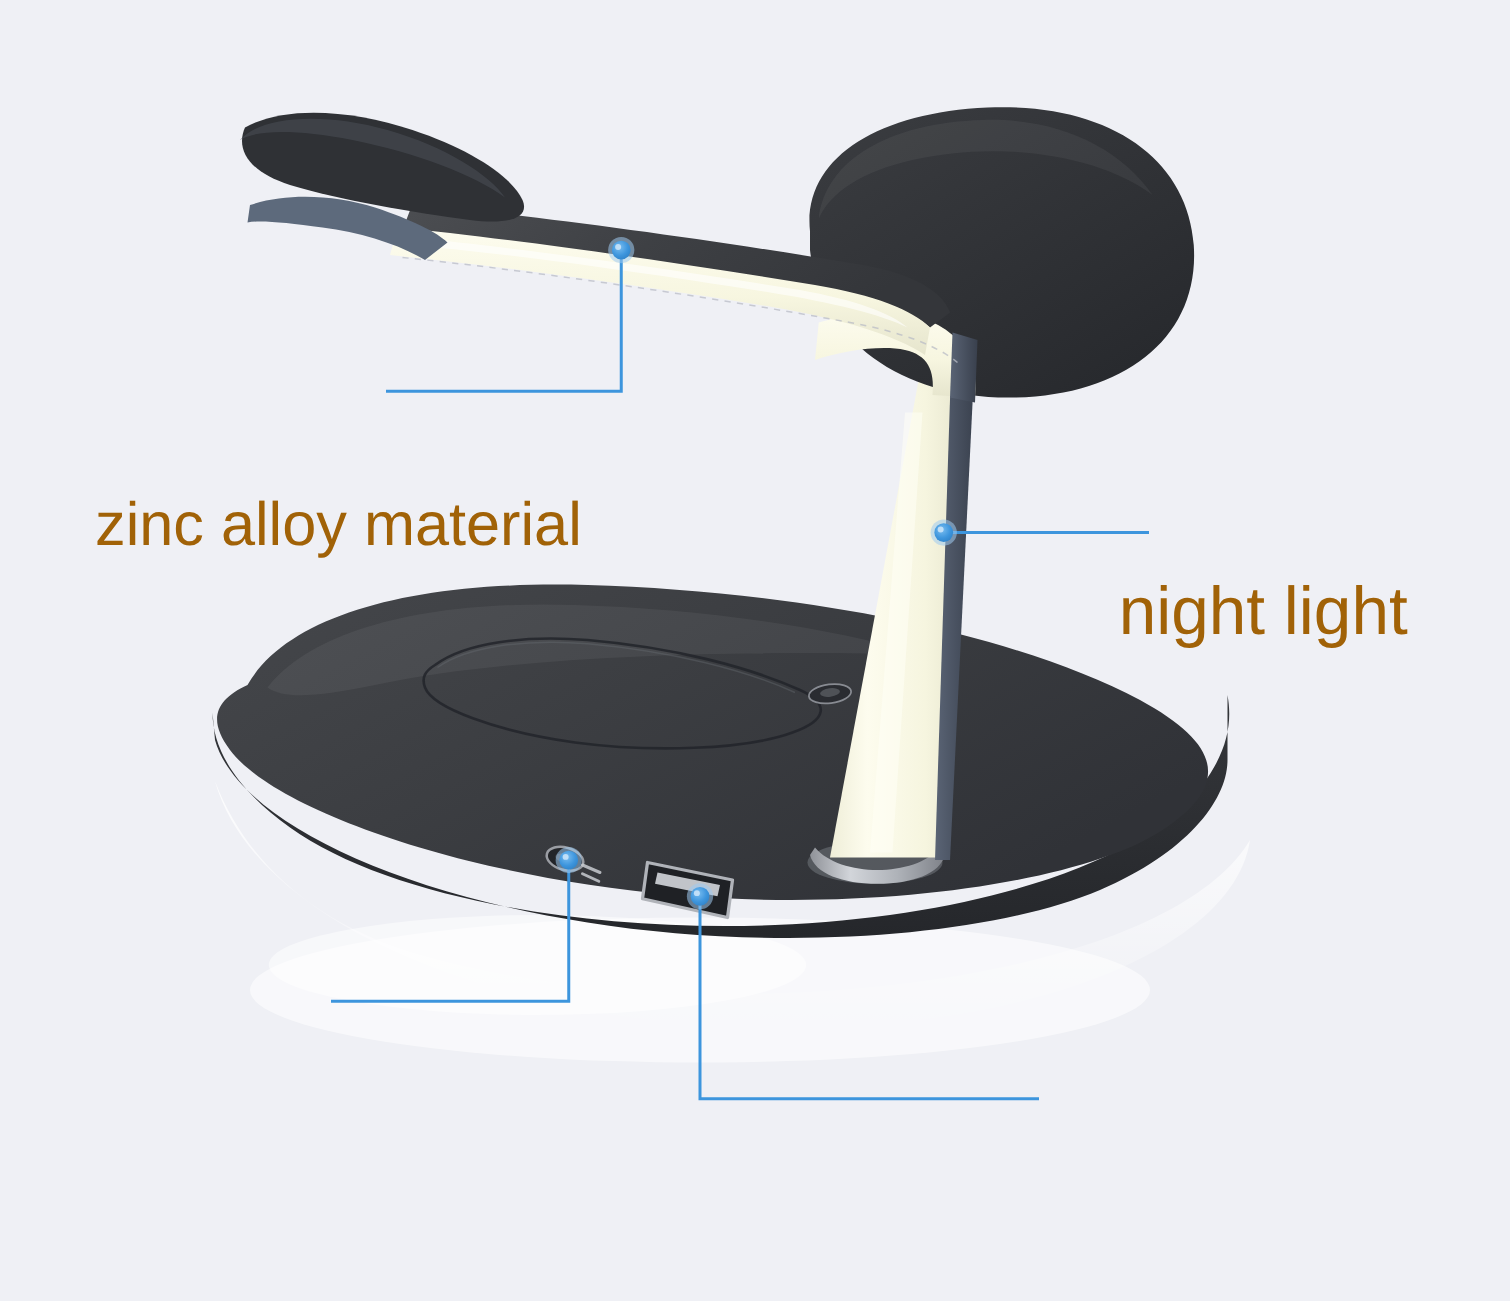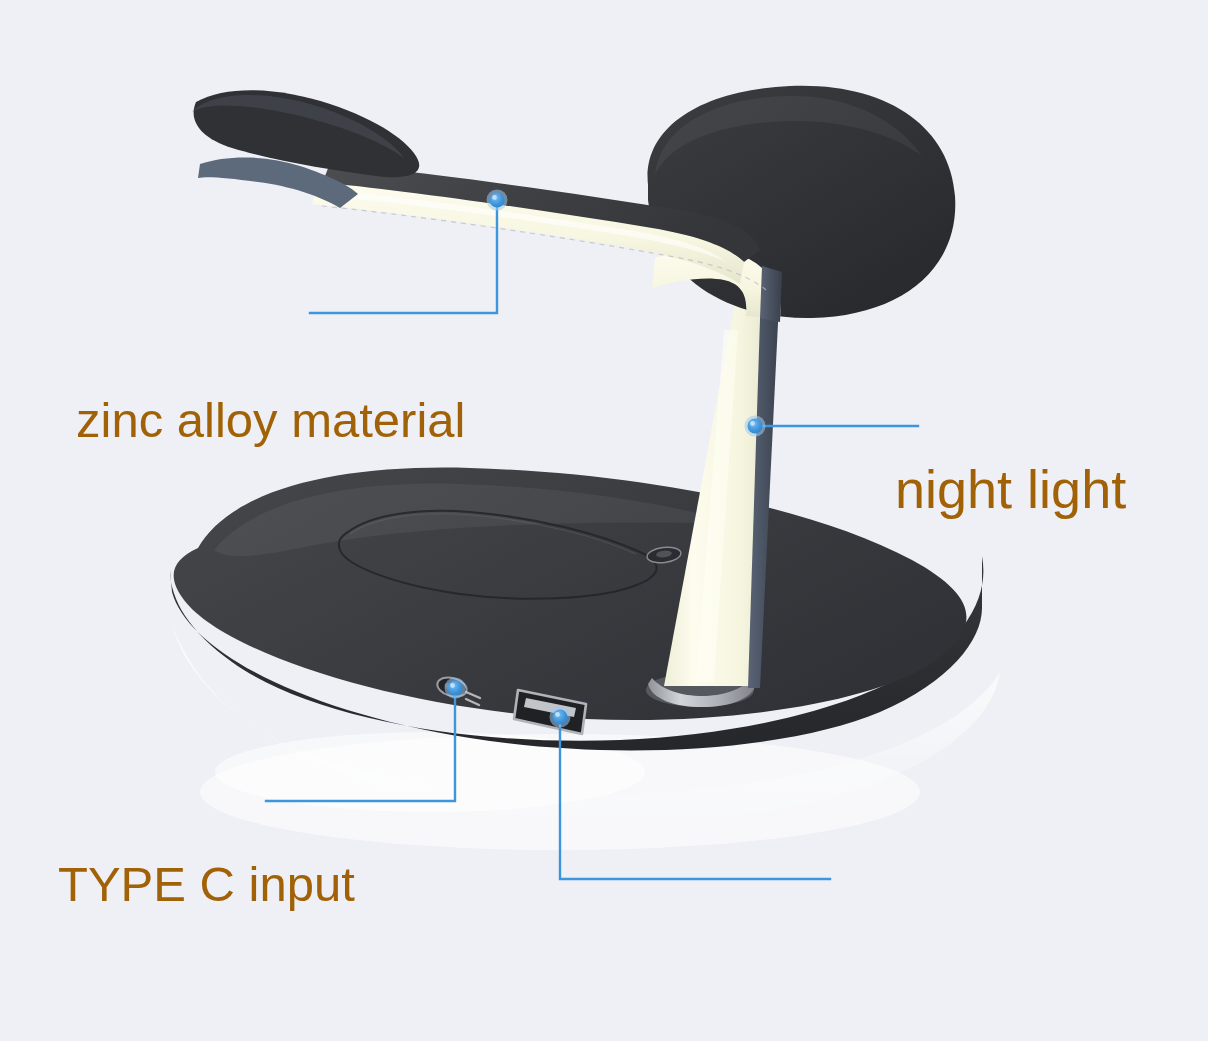--- a/index.html
+++ b/index.html
@@ -225,16 +225,15 @@
         <circle cx="560" cy="717" r="7.5" fill="url(#gDot)"></circle>
         <circle cx="557.5" cy="714.5" r="2.4" fill="#cfe6fa" opacity="0.85"></circle>
       </g>
     </g>
   </svg>
 
   <div class="callout-label" id="label-zinc-alloy">zinc alloy material</div>
 
   <div class="callout-label" id="label-night-light">night light</div>
 
-  <div class="callout-label" id="label-type-c">TYPE C input</div>
 
 
 </div>
 
 </body></html>

